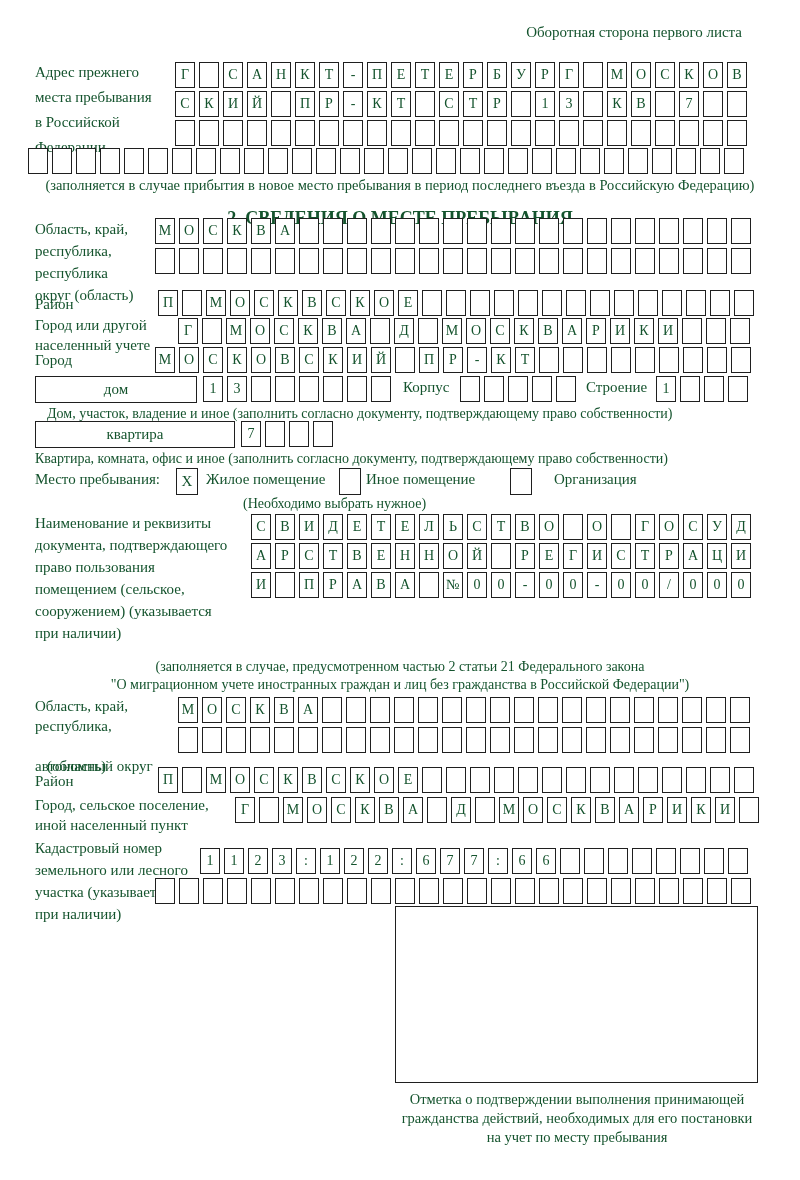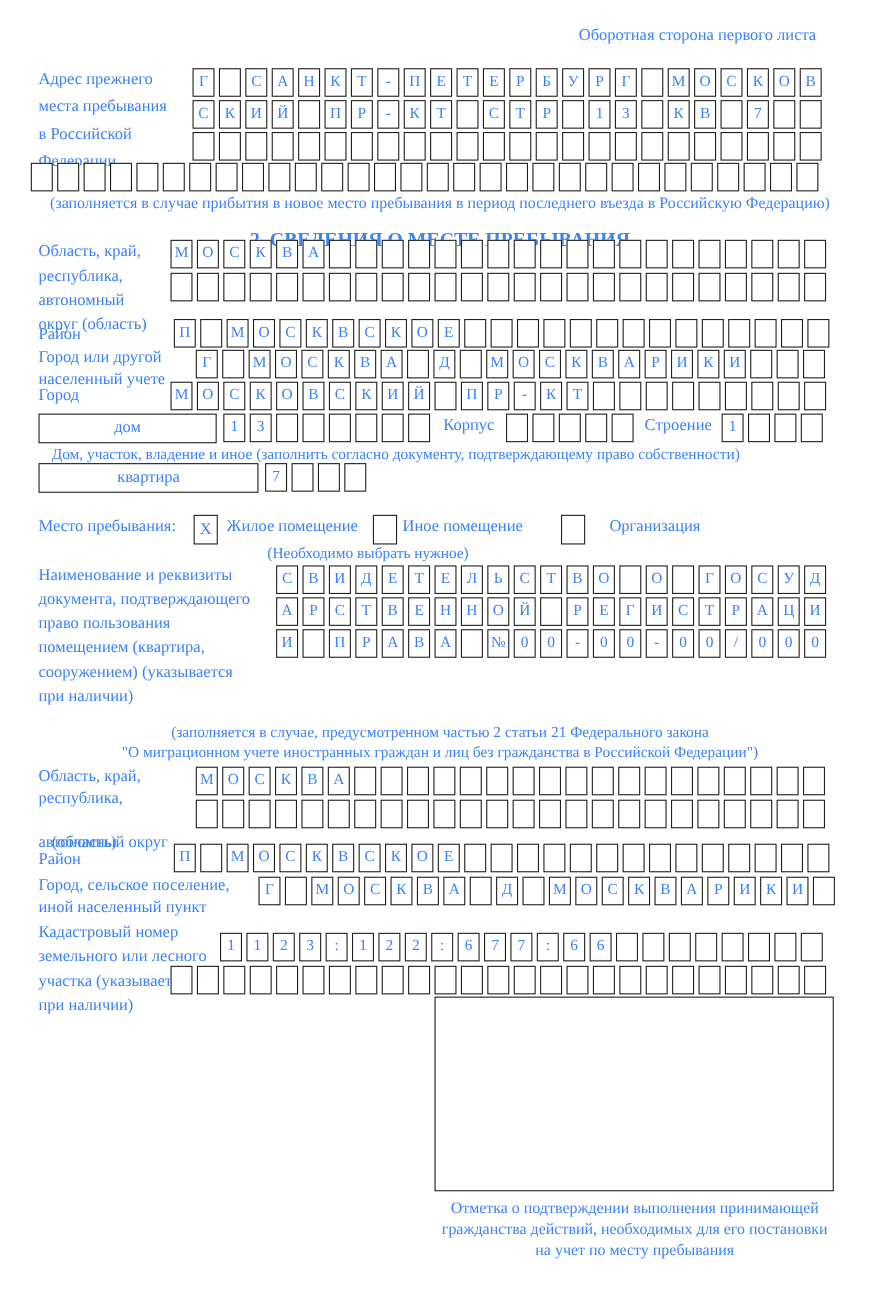--- a/index.html
+++ b/index.html
@@ -1,17 +1,17 @@
 <!DOCTYPE html>
 <html><head>
 <meta charset="utf-8">
 <style>
   html,body{margin:0;padding:0;background:#fff;}
   .page{position:relative;width:800px;height:1180px;background:#ffffff;
-        font-family:"Liberation Serif", serif;color:#3b82f6;overflow:hidden;}
+        font-family:"Liberation Serif", serif;color:#14532d;overflow:hidden;}
   .lbl{position:absolute;font-size:15px;white-space:nowrap;}
   .cap{position:absolute;font-size:14px;white-space:nowrap;}
   .center{position:absolute;left:0;width:800px;text-align:center;}
   .bold{font-weight:bold;}
   .cells{position:absolute;display:flex;gap:4px;}
   .cell{flex:none;width:20px;height:26px;border:1.6px solid #1f1f1f;box-sizing:border-box;
         display:flex;align-items:center;justify-content:center;font-size:14px;line-height:1;
         background:#fff;}
   .box{position:absolute;border:1.6px solid #1f1f1f;box-sizing:border-box;background:#fff;
        display:flex;align-items:center;justify-content:center;font-size:15px;text-align:right;}
@@ -138,21 +138,21 @@
       <span class="cell"></span>
       <span class="cell"></span>
       <span class="cell"></span>
     </div>
   <div class="center" style="top:177px;font-size:14.5px;">(заполняется в случае прибытия в новое место пребывания в период последнего въезда в Российскую Федерацию)</div>
 
   <div class="center bold" style="top:208px;font-size:18px;">2. СВЕДЕНИЯ О МЕСТЕ ПРЕБЫВАНИЯ</div>
 
   <div class="lbl" style="left:35px;top:221px;">Область, край,</div>
   <div class="lbl" style="left:35px;top:243px;">республика,</div>
-  <div class="lbl" style="left:35px;top:265px;">автономный</div>
+  <div class="lbl" style="left:35px;top:265px;">республика</div>
   <div class="lbl" style="left:35px;top:287px;">округ (область)</div>
   <div class="cells" style="left:155px;top:218px;">
       <span class="cell">М</span>
       <span class="cell">О</span>
       <span class="cell">С</span>
       <span class="cell">К</span>
       <span class="cell">В</span>
       <span class="cell">А</span>
       <span class="cell"></span>
       <span class="cell"></span>
@@ -317,34 +317,35 @@
     </div>
   <div class="cap" style="left:35px;top:406px;margin-left:12px;">Дом, участок, владение и иное (заполнить согласно документу, подтверждающему право собственности)</div>
 
   <div class="box" style="left:35px;top:421px;width:200px;height:27px;">квартира</div>
   <div class="cells" style="left:241px;top:421px;">
       <span class="cell">7</span>
       <span class="cell"></span>
       <span class="cell"></span>
       <span class="cell"></span>
     </div>
+  <div class="cap" style="left:35px;top:451px;">Квартира, комната, офис и иное (заполнить согласно документу, подтверждающему право собственности)</div>
 
   <div class="lbl" style="left:35px;top:471px;">Место пребывания:</div>
   <div class="cb" style="left:176px;top:468px;">X</div>
   <div class="lbl" style="left:206px;top:471px;">Жилое помещение</div>
   <div class="cb" style="left:339px;top:468px;"></div>
   <div class="lbl" style="left:366px;top:471px;">Иное помещение</div>
   <div class="cb" style="left:510px;top:468px;"></div>
   <div class="lbl" style="left:554px;top:471px;">Организация</div>
   <div class="cap" style="left:243px;top:496px;">(Необходимо выбрать нужное)</div>
 
   <div class="lbl" style="left:35px;top:515px;">Наименование и реквизиты</div>
   <div class="lbl" style="left:35px;top:537px;">документа, подтверждающего</div>
   <div class="lbl" style="left:35px;top:559px;">право пользования</div>
-  <div class="lbl" style="left:35px;top:581px;">помещением (квартира,</div>
+  <div class="lbl" style="left:35px;top:581px;">помещением (сельское,</div>
   <div class="lbl" style="left:35px;top:603px;">сооружением) (указывается</div>
   <div class="lbl" style="left:35px;top:625px;">при наличии)</div>
   <div class="cells" style="left:251px;top:514px;">
       <span class="cell">С</span>
       <span class="cell">В</span>
       <span class="cell">И</span>
       <span class="cell">Д</span>
       <span class="cell">Е</span>
       <span class="cell">Т</span>
       <span class="cell">Е</span>

